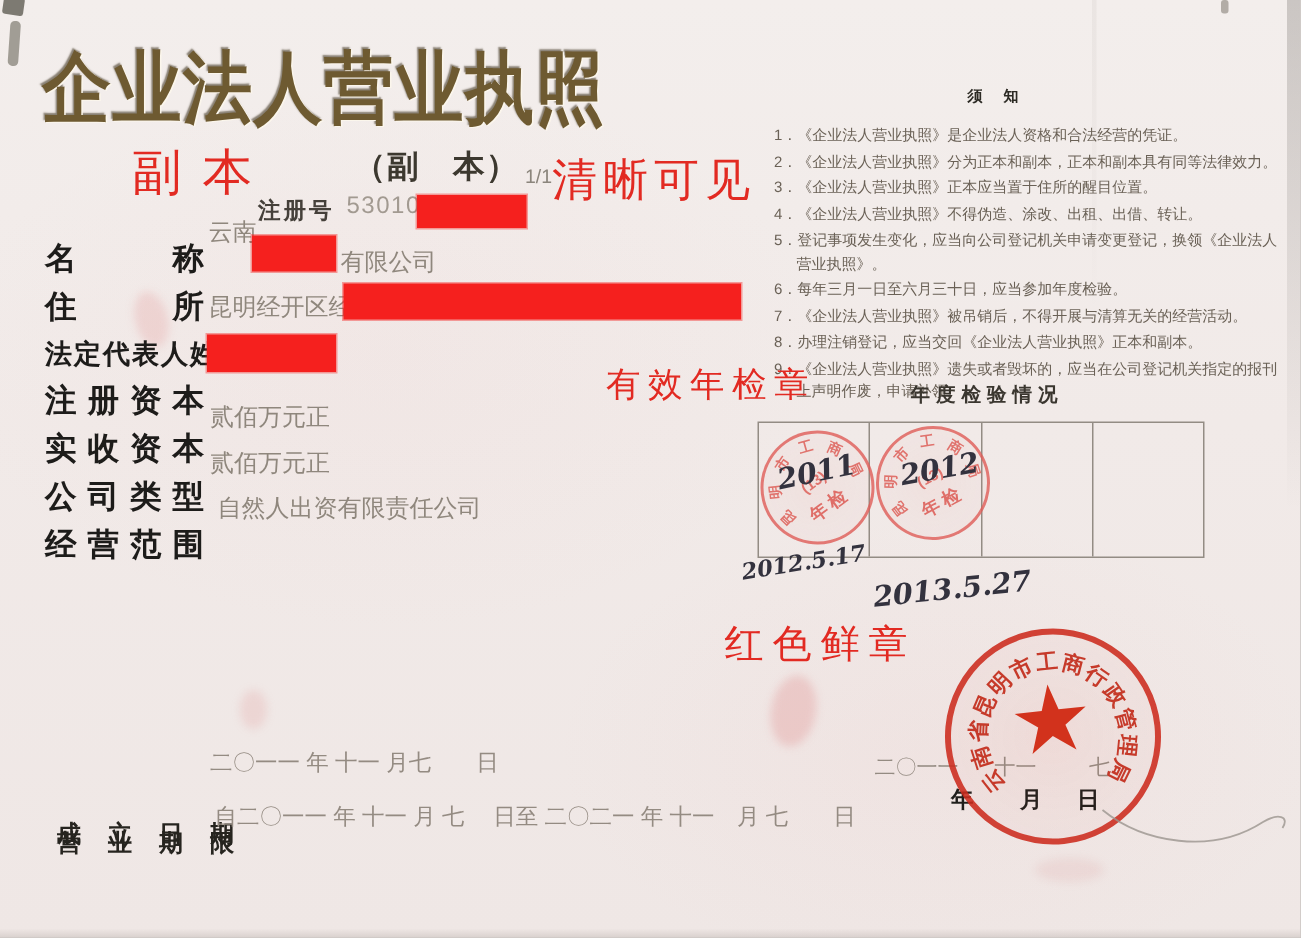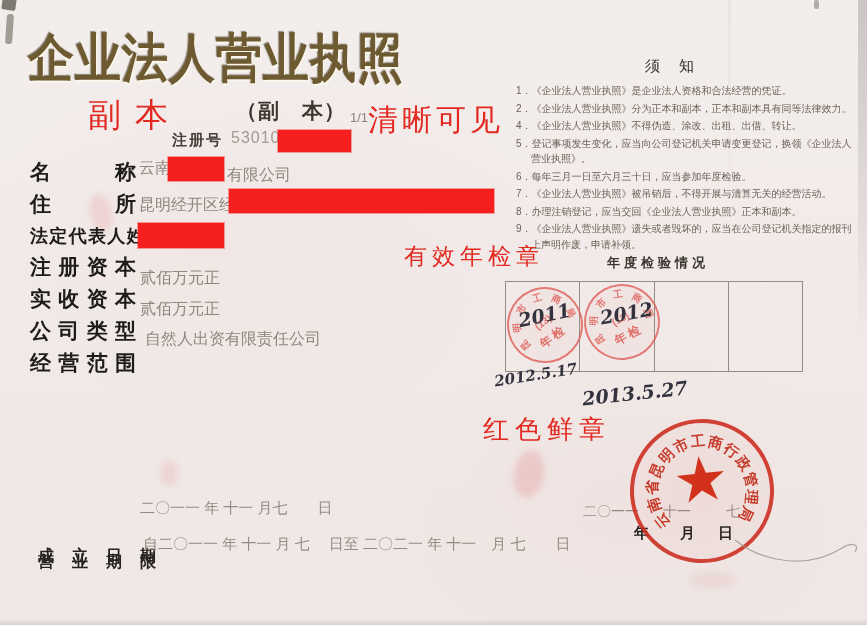--- a/index.html
+++ b/index.html
@@ -25,21 +25,21 @@
   .regno-label{left:172px;top:131px;font-size:15px;color:#45403a;letter-spacing:2px;font-weight:600;}
   .regno-val{left:231px;top:129px;font-size:16px;color:#a29a91;letter-spacing:1px;}
   .redact{background:#f5201e;box-shadow:0 0 0 1px rgba(245,32,30,.4);}
   
   .flabel{left:30px;width:106px;text-align:justify;text-align-last:justify;
     font-size:21px;font-weight:600;color:#1d1c1a;white-space:normal;}
   .flabel.wide{width:134px;font-size:18px;letter-spacing:0;}
   .fval{color:#8f877d;font-size:16px;white-space:nowrap;}
   .scope{left:140px;top:356px;width:358px;font-size:15px;line-height:19.5px;color:#8f877d;white-space:normal;}
   
-  .notice-title{left:645px;top:57px;font-size:15px;font-weight:400;color:#2c2a24;letter-spacing:2px;}
+  .notice-title{left:645px;top:57px;font-size:10px;font-weight:700;color:#2c2a24;letter-spacing:2px;}
   .notice{left:500px;top:83px;width:356px;font-size:10px;line-height:15.5px;color:#6a6156;}
   .notice .item{padding-left:15px;text-indent:-15px;margin-bottom:2px;margin-left:16px;}
   
   .insp-title{left:607px;top:254px;font-size:13px;font-weight:600;letter-spacing:4px;color:#3a362f;}
   .insp-table{left:505px;top:281px;width:296px;height:89px;display:flex;border:1px solid #938c84;}
   .insp-cell{flex:1;border-right:1px solid #938c84;position:relative;}
   .insp-cell:last-child{border-right:none;}
   
   .mini-stamp{width:72px;height:72px;border:2px solid rgba(223,93,88,.8);border-radius:50%;
     background:radial-gradient(circle, rgba(235,120,115,.08), rgba(235,120,115,.02));}
@@ -86,21 +86,21 @@
   <div class="abs title">企业法人营业执照</div>
   <div class="abs red-note" style="left:88px;top:93px;font-size:33px;letter-spacing:14px;">副本</div>
   <div class="abs copy-label">（副　本）</div>
   <div class="abs copy-index">1/1</div>
   <div class="abs red-note" style="left:368px;top:100px;font-size:30px;letter-spacing:4px;">清晰可见</div>
   <div class="abs regno-label">注册号</div>
   <div class="abs regno-val">530100</div>
   <div class="abs redact" style="left:278px;top:130px;width:73px;height:22px;"></div>
 
   <div class="abs flabel" style="top:158px;">名称</div>
-  <div class="abs fval" style="left:139px;top:158px;">云南</div>
+  <div class="abs fval" style="left:139px;top:145px;">云南</div>
   <div class="abs redact" style="left:168px;top:157px;width:56px;height:24px;"></div>
   <div class="abs fval" style="left:227px;top:165px;">有限公司</div>
 
   <div class="abs flabel" style="top:190px;">住所</div>
   <div class="abs fval" style="left:139px;top:195px;">昆明经开区经</div>
   <div class="abs redact" style="left:229px;top:189px;width:265px;height:24px;"></div>
 
   <div class="abs flabel wide" style="top:224px;">法定代表人姓名</div>
   <div class="abs redact" style="left:138px;top:223px;width:86px;height:25px;"></div>
 
@@ -112,20 +112,21 @@
 
   <div class="abs flabel" style="top:317px;">公司类型</div>
   <div class="abs flabel" style="top:349px;">经营范围</div>
 
   <div class="abs fval" style="left:145px;top:329px;">自然人出资有限责任公司</div>
 
   <div class="abs notice-title">须　知</div>
   <div class="abs notice">
     <div class="item">1．《企业法人营业执照》是企业法人资格和合法经营的凭证。</div>
     <div class="item">2．《企业法人营业执照》分为正本和副本，正本和副本具有同等法律效力。</div>
+    <div class="item">3．《企业法人营业执照》正本应当置于住所的醒目位置。</div>
     <div class="item">4．《企业法人营业执照》不得伪造、涂改、出租、出借、转让。</div>
     <div class="item">5．登记事项发生变化，应当向公司登记机关申请变更登记，换领《企业法人营业执照》。</div>
     <div class="item">6．每年三月一日至六月三十日，应当参加年度检验。</div>
     <div class="item">7．《企业法人营业执照》被吊销后，不得开展与清算无关的经营活动。</div>
     <div class="item">8．办理注销登记，应当交回《企业法人营业执照》正本和副本。</div>
     <div class="item">9．《企业法人营业执照》遗失或者毁坏的，应当在公司登记机关指定的报刊上声明作废，申请补领。</div>
   </div>
 
   <div class="abs red-note" style="left:404px;top:241px;font-size:23px;letter-spacing:5px;">有效年检章</div>
   <div class="abs insp-title">年度检验情况</div>

